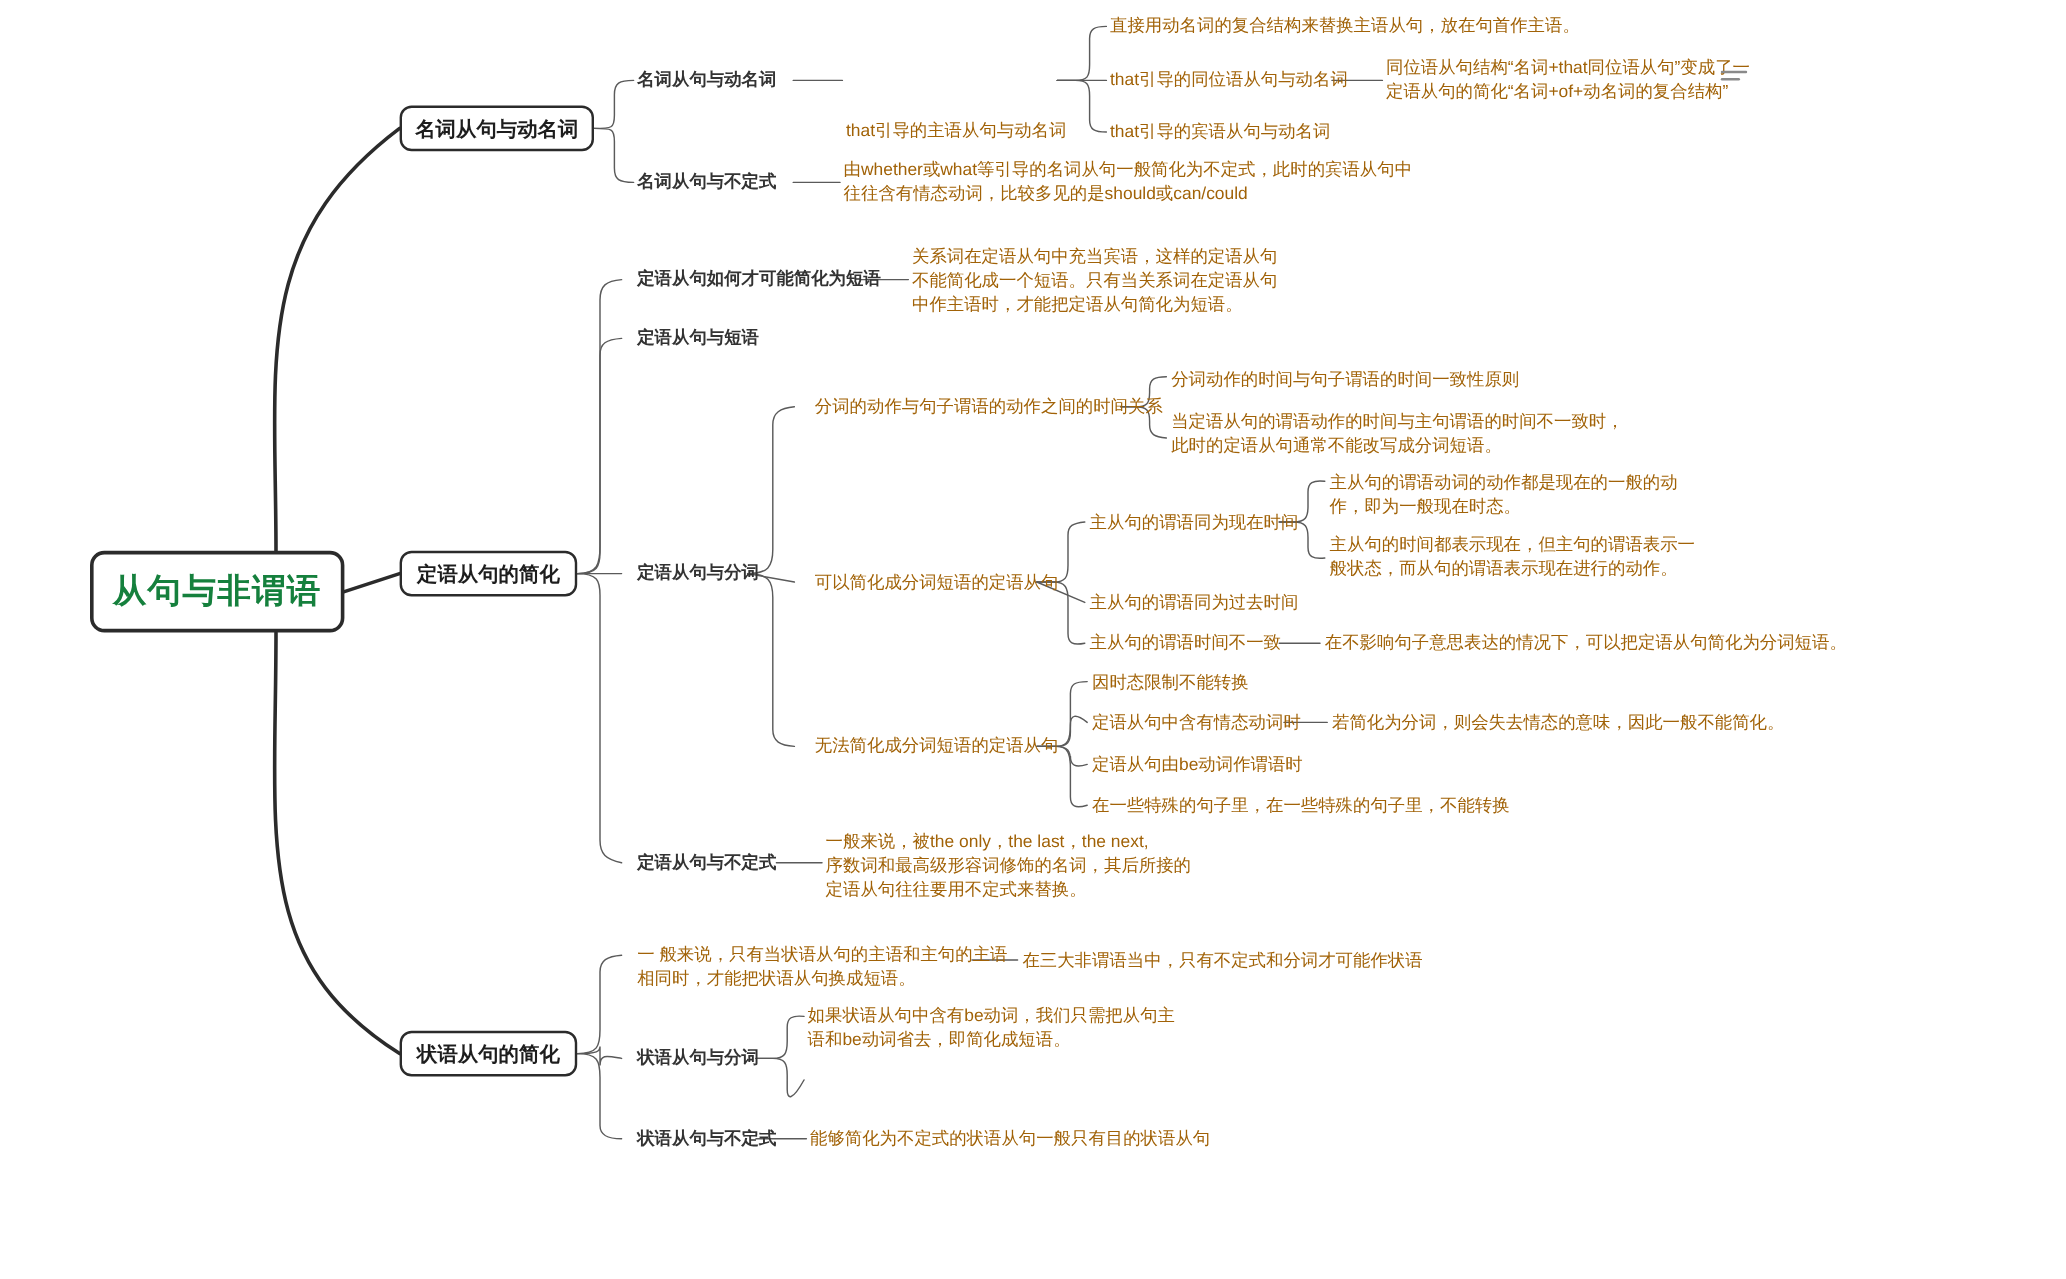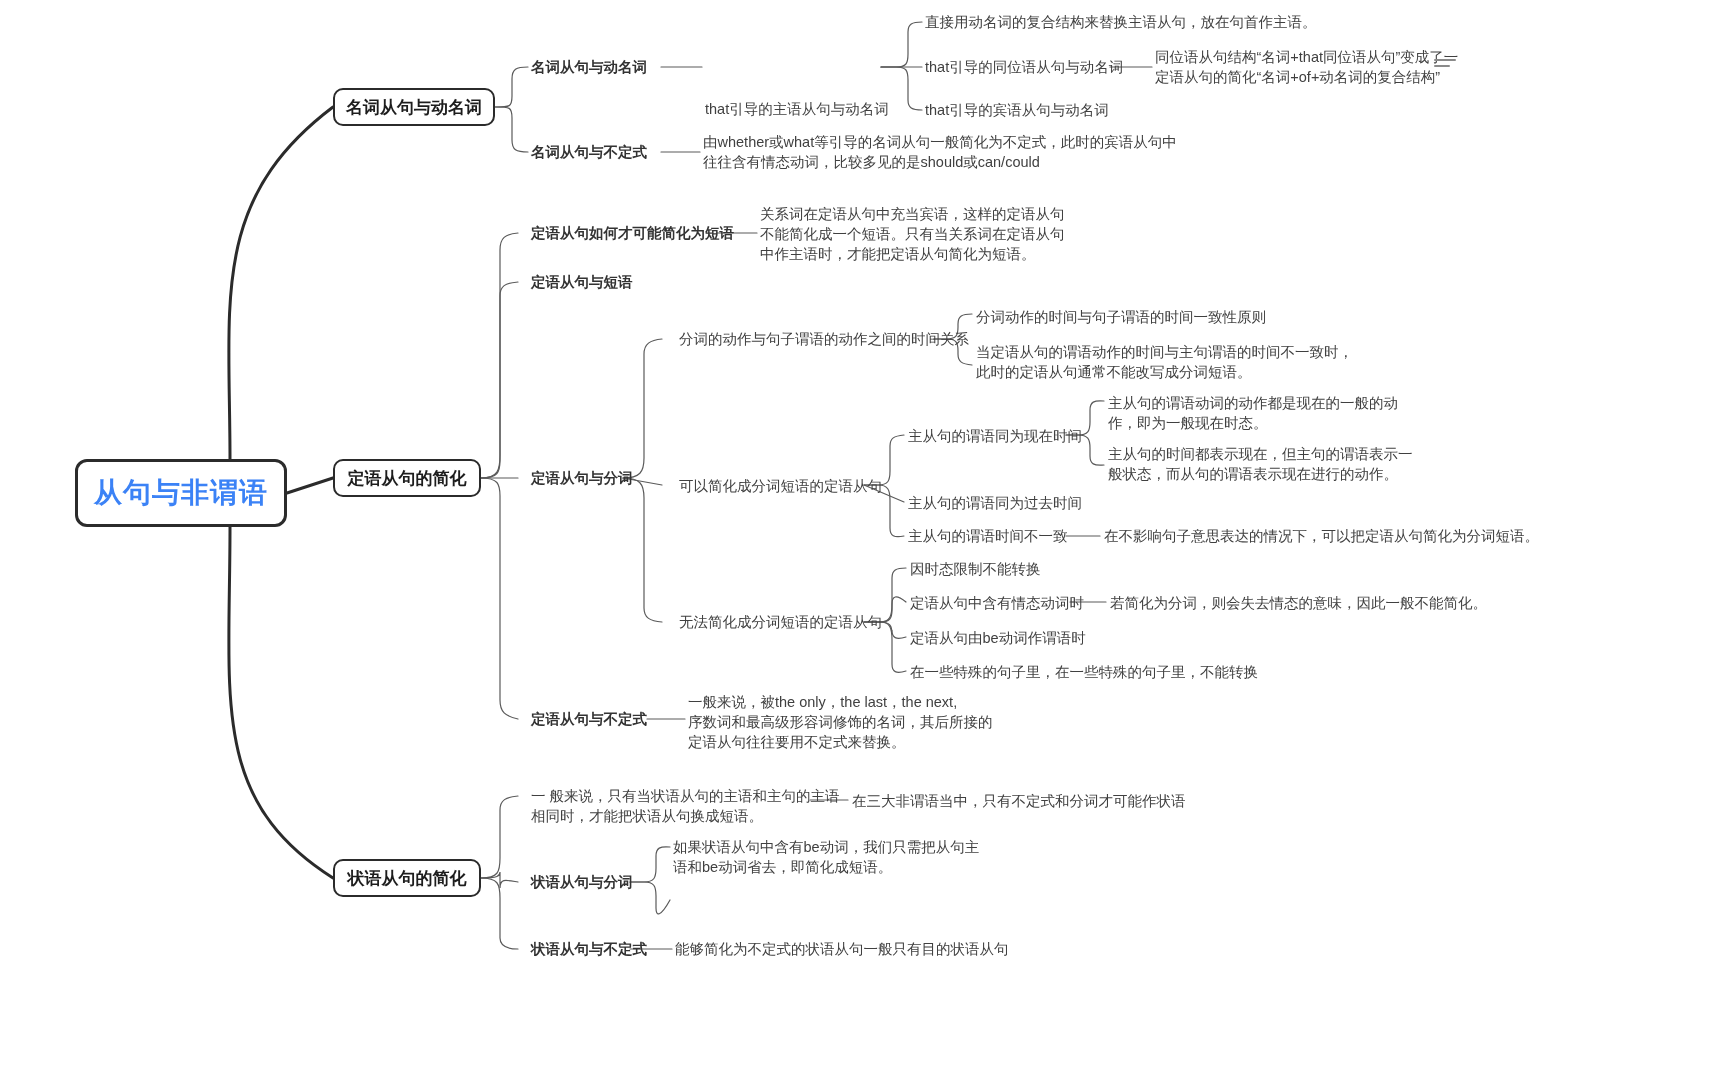--- a/index.html
+++ b/index.html
@@ -15,36 +15,36 @@
   svg.links{position:absolute;left:0;top:0;width:1722px;height:1066px;pointer-events:none;}
   svg.links path,svg.links line{fill:none;}
 
   .node{position:absolute;box-sizing:border-box;}
 
   
   .root{
     left:75px;top:459px;width:212px;height:68px;
     border:3px solid #2b2b2b;border-radius:12px;background:#fff;
     display:flex;align-items:center;justify-content:center;
-    font-size:28px;font-weight:700;color:#3b82f6;letter-spacing:1px;
+    font-size:28px;font-weight:700;color:#15803d;letter-spacing:1px;
   }
   
   .l1{
     border:2px solid #2b2b2b;border-radius:10px;background:#fff;
     display:flex;align-items:center;justify-content:center;
     font-size:17px;font-weight:700;color:#1d1d1d;
     height:38px;padding:0 14px;white-space:nowrap;
   }
   #l1-0{left:333px;top:88px;width:162px;}
   #l1-1{left:333px;top:459px;width:148px;text-align:right;}
   #l1-2{left:333px;top:859px;width:148px;}
 
   
   .txt{
-    font-size:14.5px;line-height:20px;color:#404040;white-space:pre;
+    font-size:14.5px;line-height:20px;color:#a16207;white-space:pre;
     display:block;
   }
   .txt.b{font-weight:600;color:#333;}
 
   .menu-icon{
     position:absolute;left:1434px;top:57px;width:22px;height:14px;
   }
   .menu-icon span{
     position:absolute;left:0;height:2px;background:#8a8a8a;border-radius:1px;
   }

